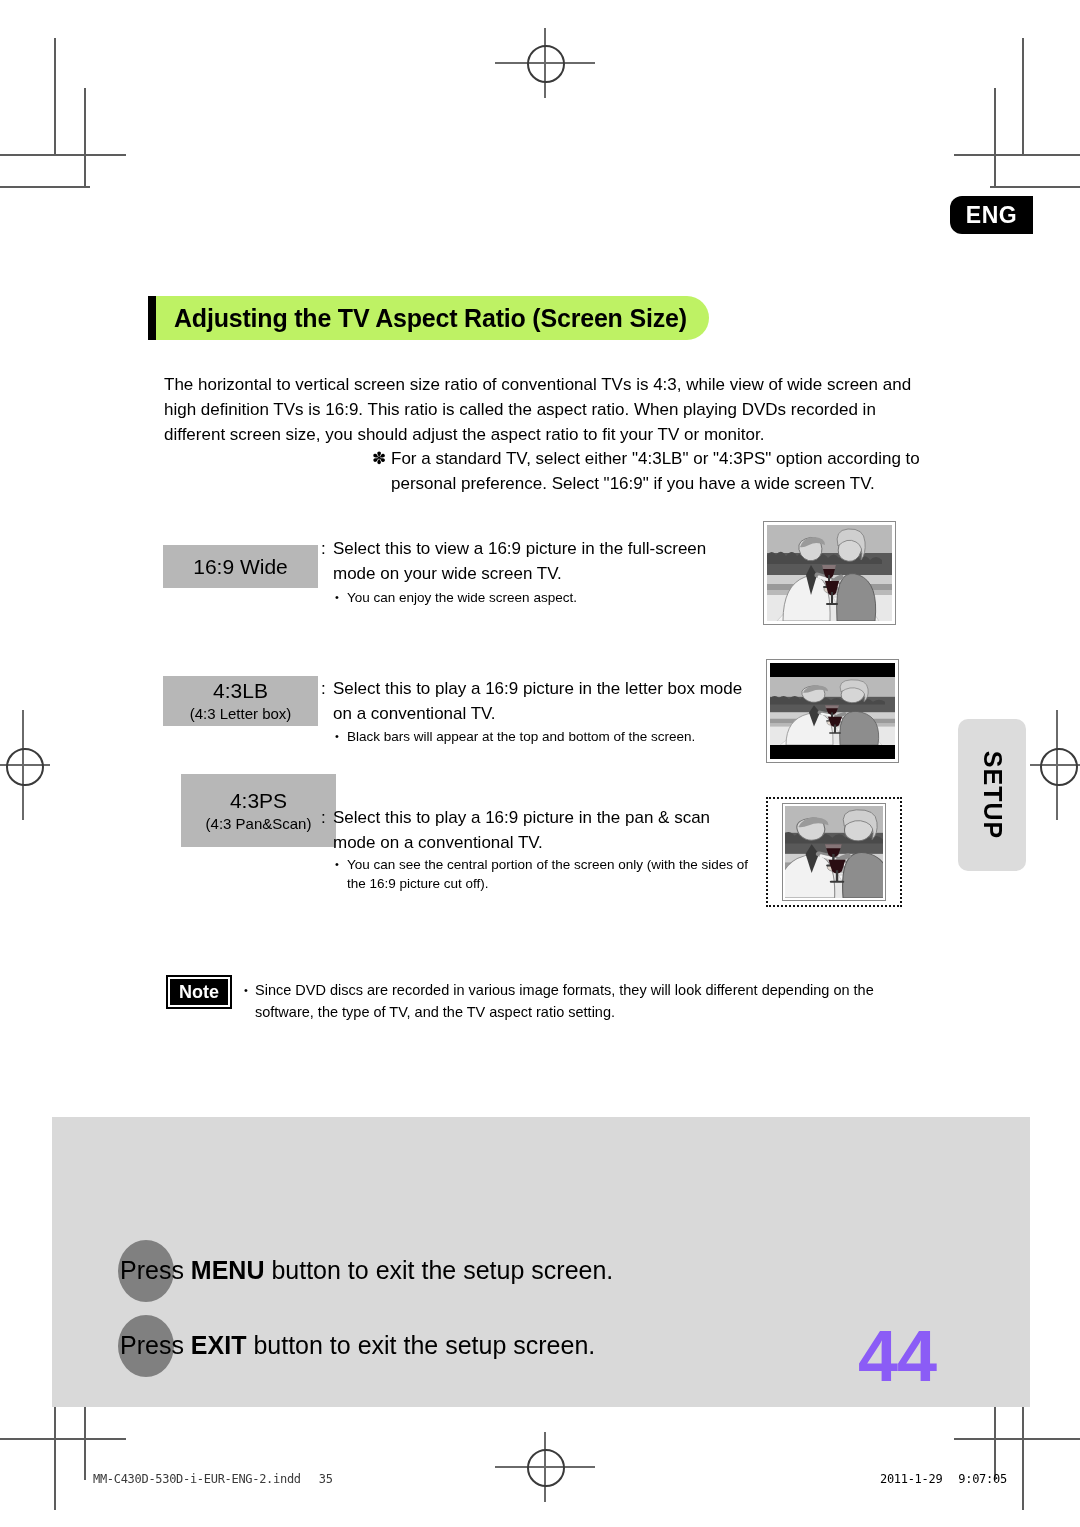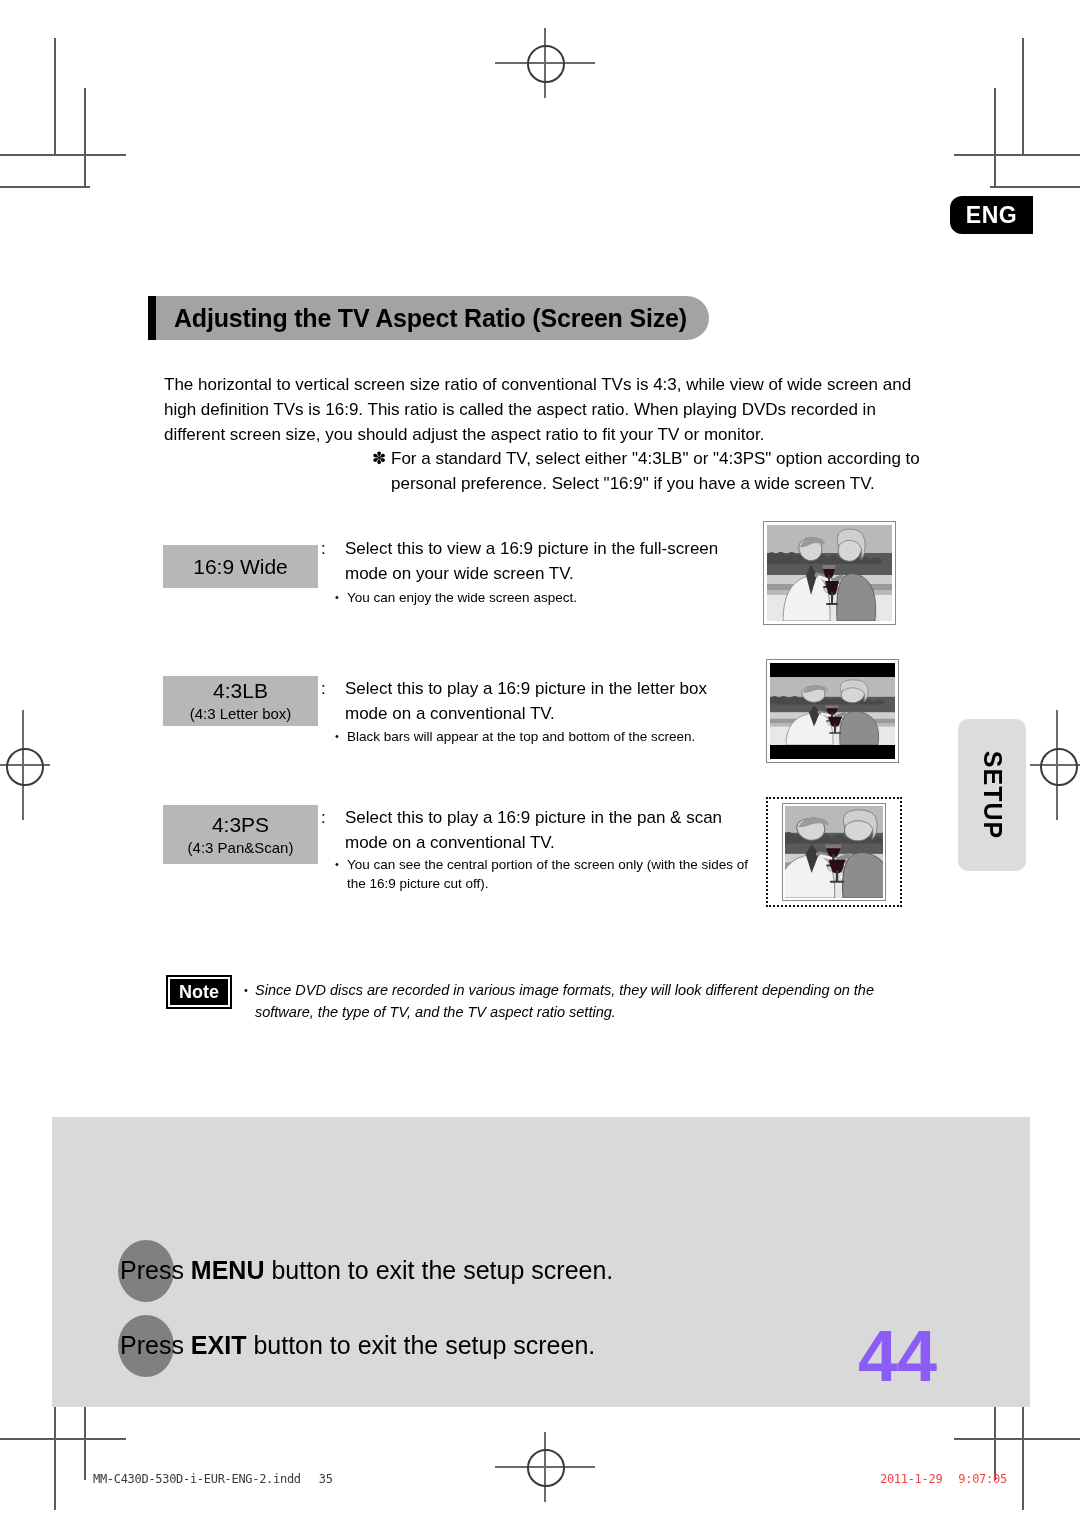--- a/index.html
+++ b/index.html
@@ -79,21 +79,21 @@
     position: absolute;
     left: 0; top: 0;
     width: 8px; height: 44px;
     background: #000000;
   }
   #heading-pill {
     position: absolute;
     left: 8px; top: 0;
     height: 44px;
     padding: 0 22px 0 18px;
-    background: #a3a3a3;
+    background: #bef264;
     border-radius: 0 22px 22px 0;
     display: flex;
     align-items: center;
   }
   #heading-text {
     font-size: 25px;
     font-weight: bold;
     white-space: nowrap;
     letter-spacing: -0.2px;
   }
@@ -156,21 +156,21 @@
     width: 430px;
     font-size: 17px;
     line-height: 25px;
   }
   .opt-desc .colon {
     position: absolute;
     left: 0; top: 0;
   }
   .opt-desc .desc-body {
     display: block;
-    margin-left: 24px;
+    margin-left: 12px;
   }
   .opt-bullet {
     position: absolute;
     left: 335px;
     width: 420px;
     font-size: 13.5px;
     line-height: 19px;
   }
   .opt-bullet .bdot {
     position: absolute;
@@ -225,21 +225,21 @@
     width: 630px;
     font-size: 14.5px;
     line-height: 22px;
   }
   #note-text .ndot {
     position: absolute;
     left: 0; top: 0;
     font-size: 11px;
     line-height: 22px;
   }
-  #note-text .ntext { display: block; margin-left: 11px; font-style: italic; }
+  #note-text .ntext { display: block; margin-left: 11px; }
 
   
   #bottom-panel {
     position: absolute;
     left: 52px; top: 1117px;
     width: 978px; height: 290px;
     background: #d9d9d9;
   }
   .press-row { position: absolute; left: 0; width: 978px; height: 60px; }
   .press-dot {
@@ -276,21 +276,21 @@
     font-size: 12px;
     color: #3a3a3a;
     letter-spacing: -0.3px;
   }
   #footer-left .fpage { margin-left: 18px; }
   #footer-right {
     position: absolute;
     left: 880px; top: 1472px;
     font-family: "DejaVu Sans Mono", monospace;
     font-size: 12px;
-    color: #ef4444;
+    color: #000000;
     letter-spacing: -0.3px;
   }
   #footer-right .ftime { margin-left: 16px; }
 </style>
 </head>
 <body>
 
 <div id="page">
 
   <div>
@@ -461,21 +461,21 @@
             <rect x="59" y="78" width="12" height="2" rx="1" fill="#3a3a3a"></rect>
           </g>
           <rect x="0" y="0" width="125" height="14" fill="#000000"></rect>
           <rect x="0" y="82" width="125" height="14" fill="#000000"></rect>
         </svg>
       </div>
     </div>
   </div>
 
   <div class="opt-row" style="top:0;">
-    <div class="opt-chip" style="top:805px; height:59px;">
+    <div class="opt-chip" style="top:774px; height:73px;margin-left:18px;">
       <span class="chip-main">4:3PS</span>
       <span class="chip-sub">(4:3 Pan&amp;Scan)</span>
     </div>
     <div class="opt-desc" style="top:805px;">
       <span class="colon">:</span>
       <span class="desc-body">Select this to play a 16:9 picture in the pan &amp; scan mode on a conventional TV.</span>
     </div>
     <div class="opt-bullet" style="top:855px;">
       <span class="bdot">•</span>
       <span class="btext">You can see the central portion of the screen only (with the sides of the 16:9 picture cut off).</span>

